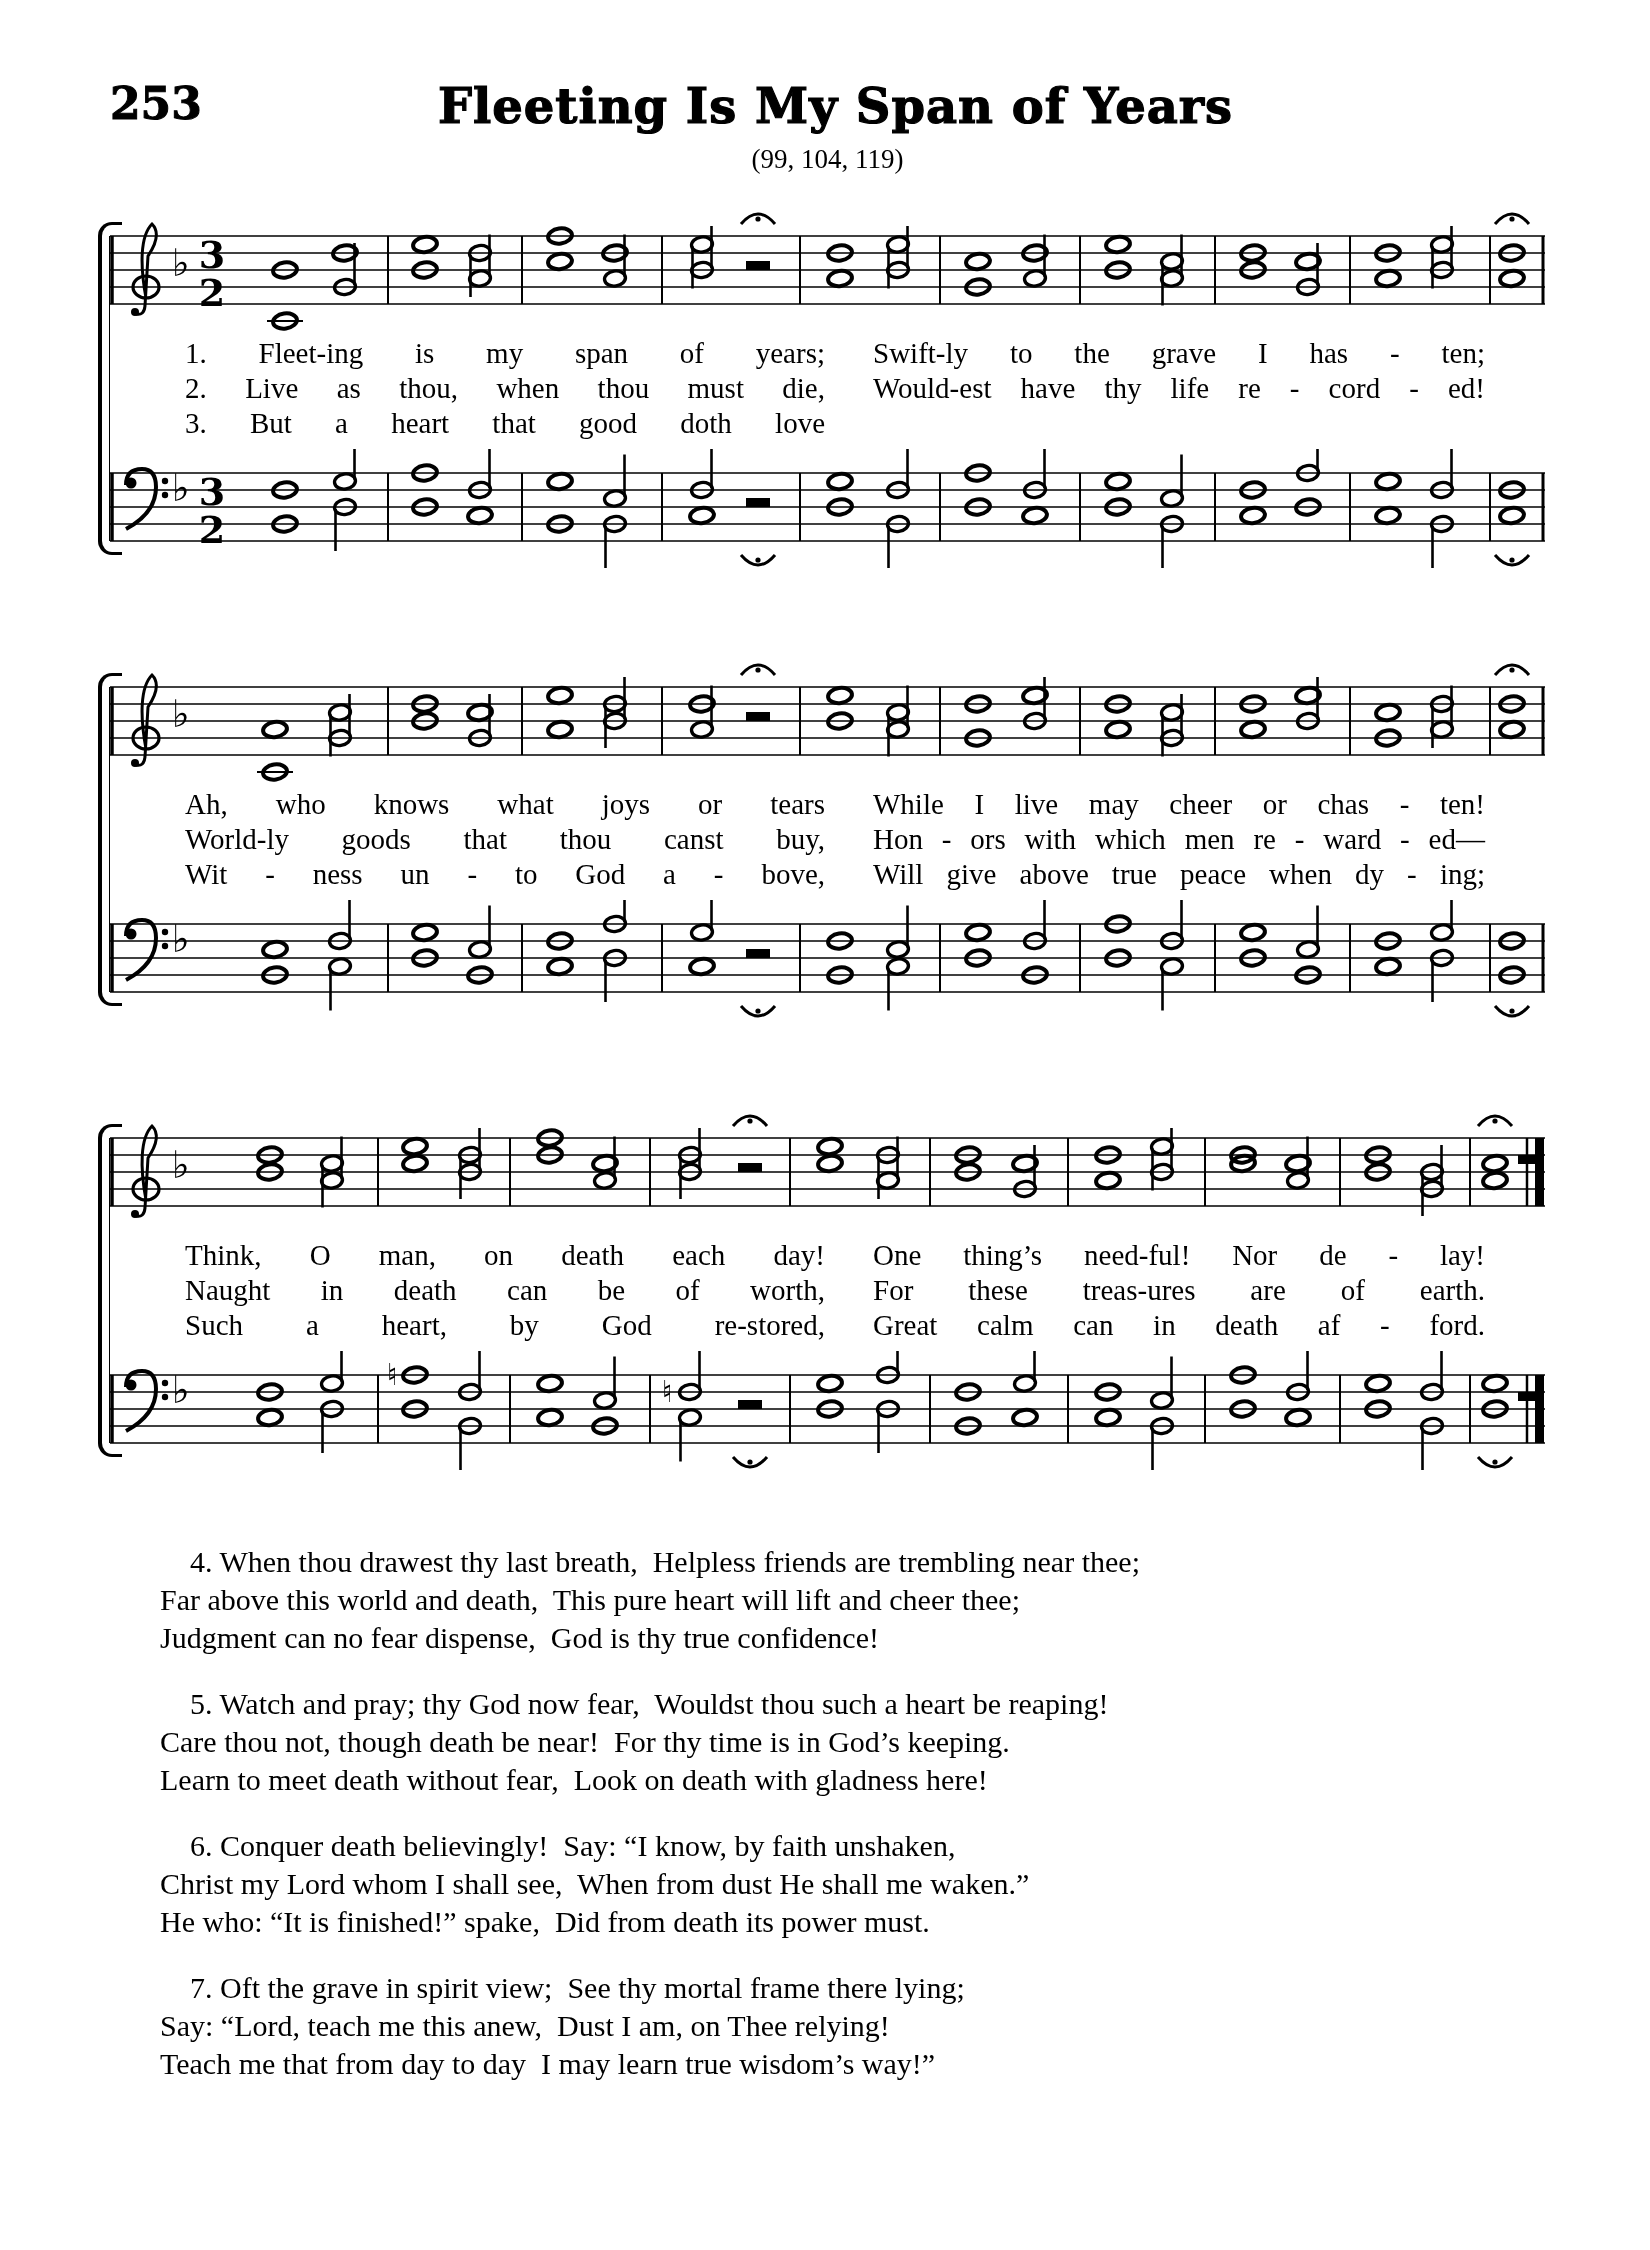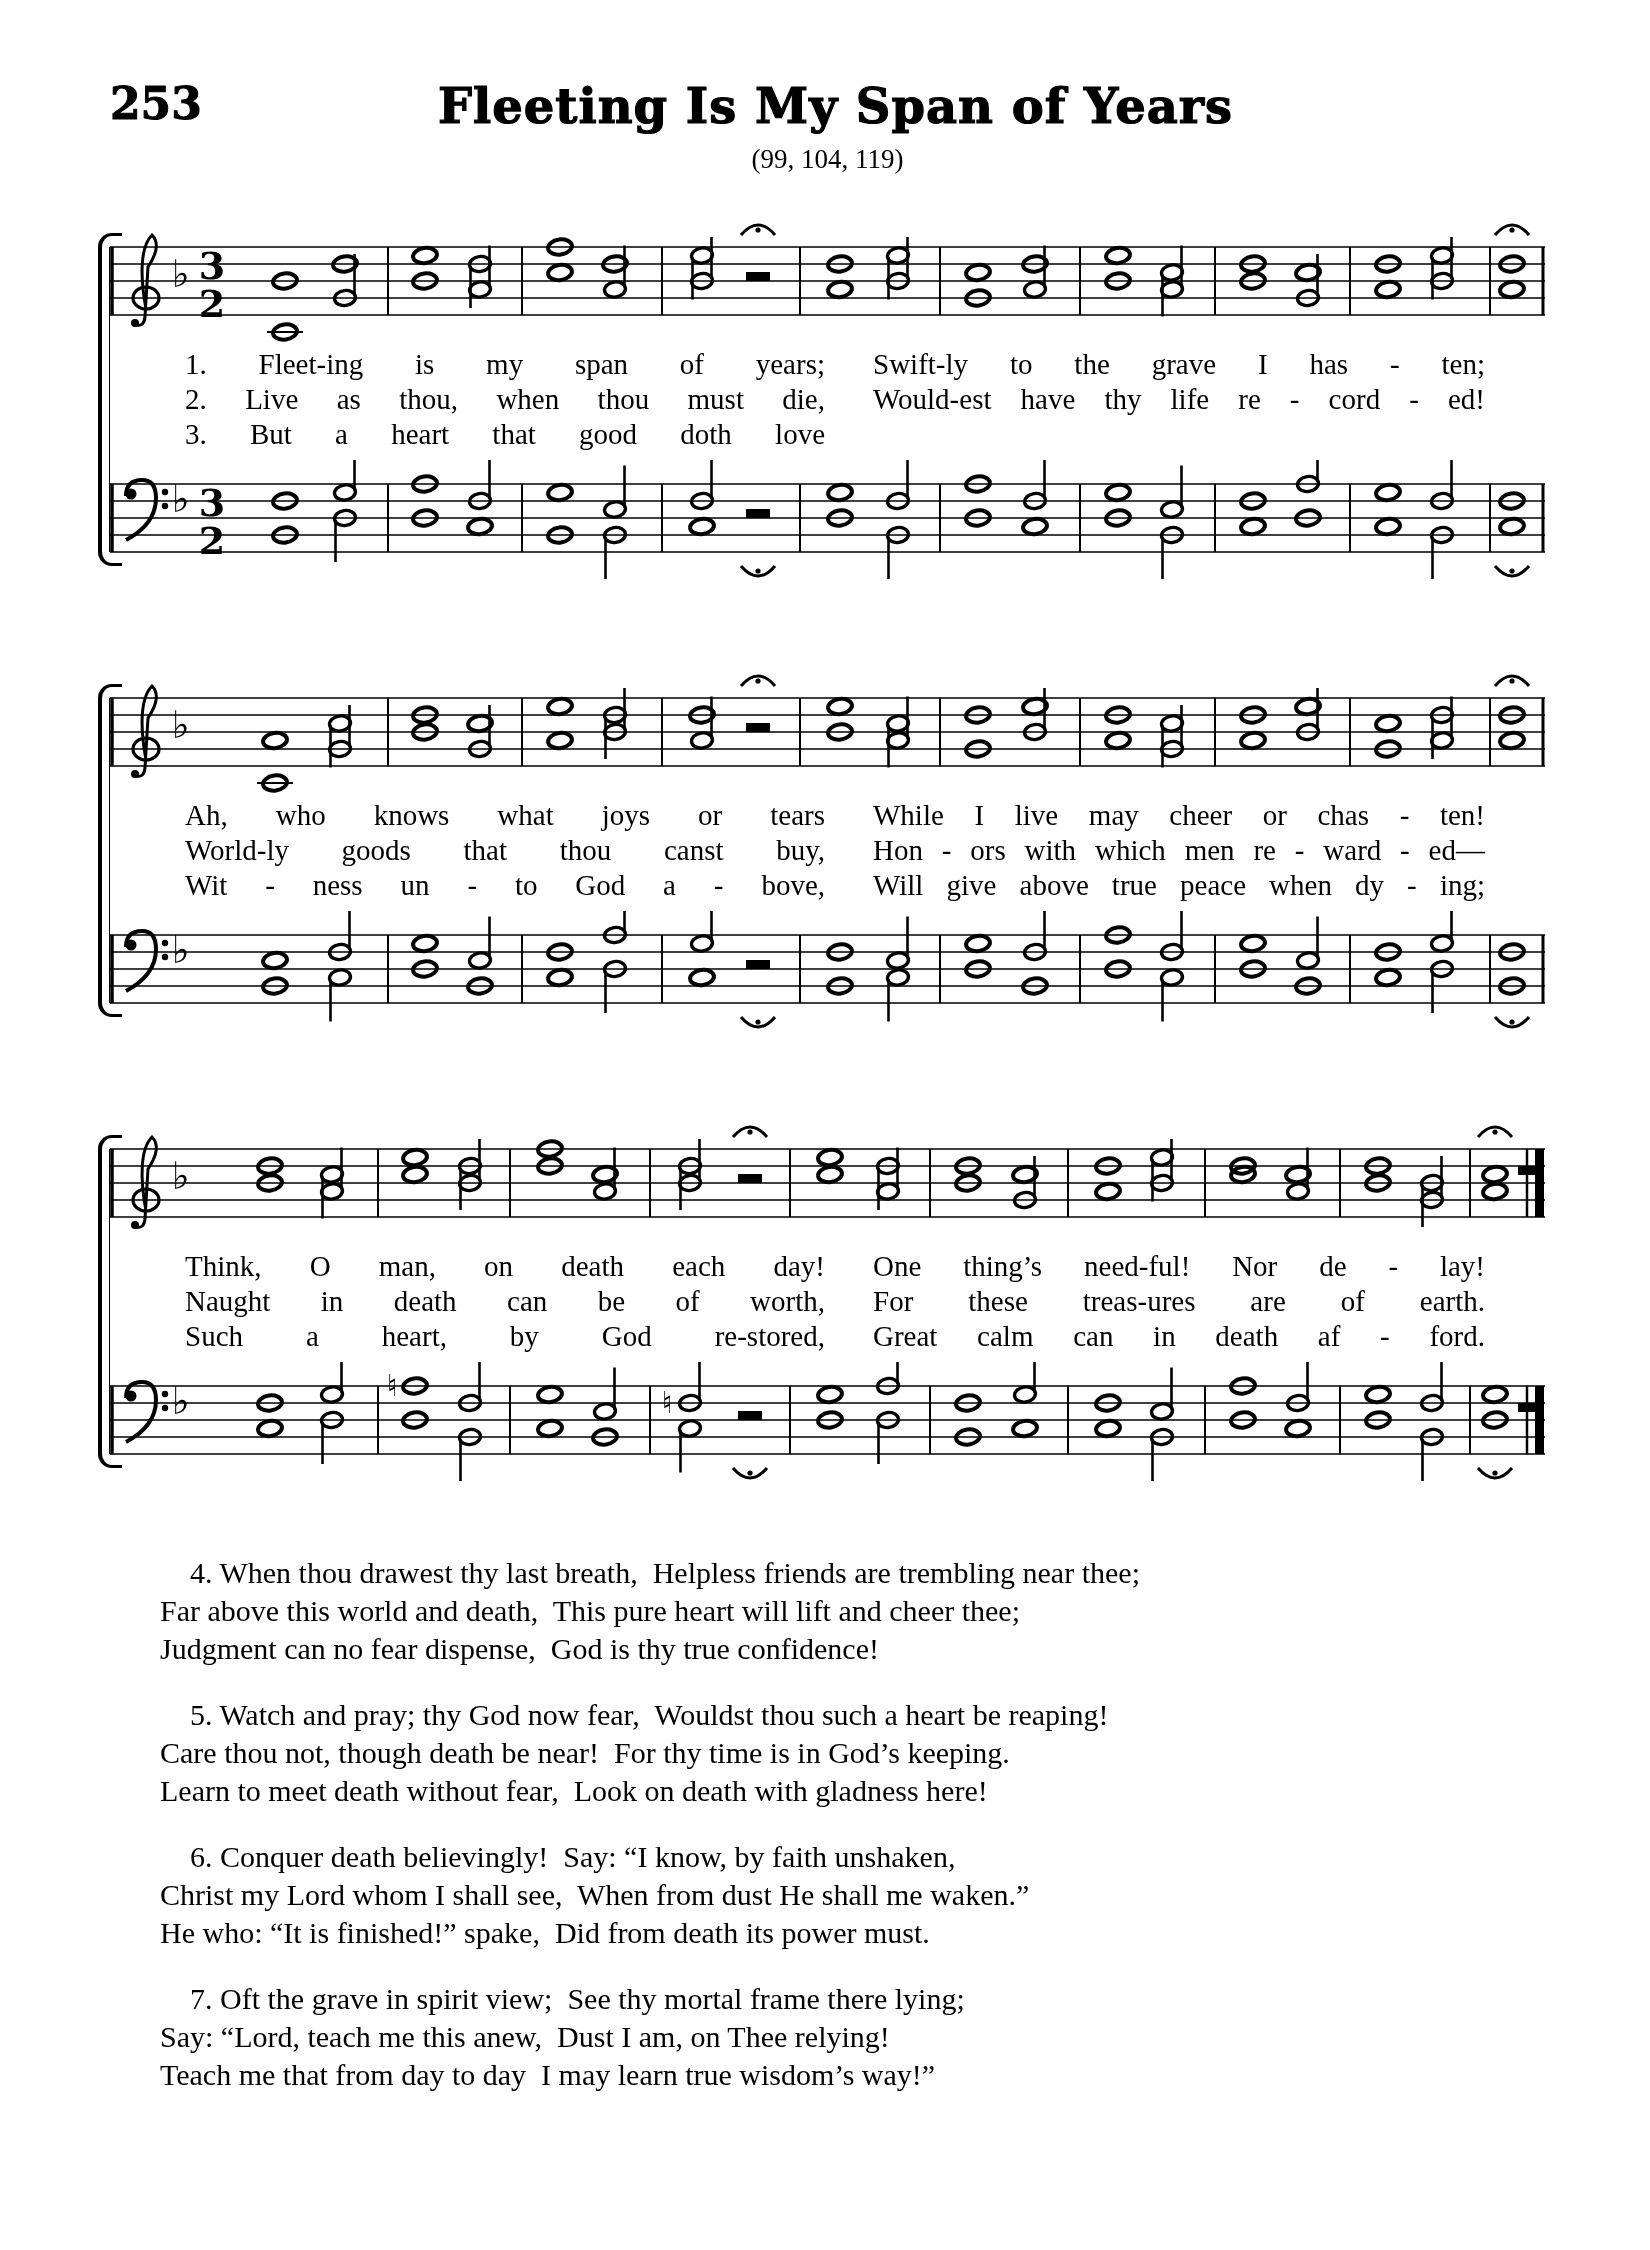--- a/index.html
+++ b/index.html
@@ -5,21 +5,21 @@
   html,body{margin:0;padding:0;background:#ffffff;}
   body{width:1650px;height:2250px;color:#000;font-family:"Liberation Serif",serif;}
   .page{position:relative;width:1650px;height:2134px;overflow:hidden;}
   .content{position:absolute;left:110px;top:60px;width:1435px;}
 
   .hymn-number{position:absolute;left:0;top:18px;font-family:"DejaVu Serif",serif;
     font-size:44px;font-weight:900;-webkit-text-stroke:1px #000;}
   .hymn-title{width:100%;text-align:center;font-family:"DejaVu Serif",serif;
     font-size:48px;font-weight:900;letter-spacing:1px;-webkit-text-stroke:1.2px #000;
     margin:8px;padding-top:10px;}
-  .meter{width:100%;text-align:center;font-size:27px;margin-top:10px;margin-bottom:26px;}
+  .meter{width:100%;text-align:center;font-size:27px;margin-top:10px;margin-bottom:15px;}
 
   .system{position:relative;margin-bottom:50px;}
   .brace{position:absolute;left:-12px;top:46px;bottom:50px;width:7px;
     border-left:4px solid #000;border-right:1.5px solid #000;}
   .brace::before,.brace::after{content:'';position:absolute;left:-4px;width:20px;height:16px;}
   .brace::before{top:-14px;border-left:4px solid #000;border-top:3px solid #000;border-top-left-radius:14px;}
   .brace::after{bottom:-14px;border-left:4px solid #000;border-bottom:3px solid #000;border-bottom-left-radius:14px;}
   svg.staff{display:block;}
 
   .lyrics{padding:4px 0 8px 0;}

